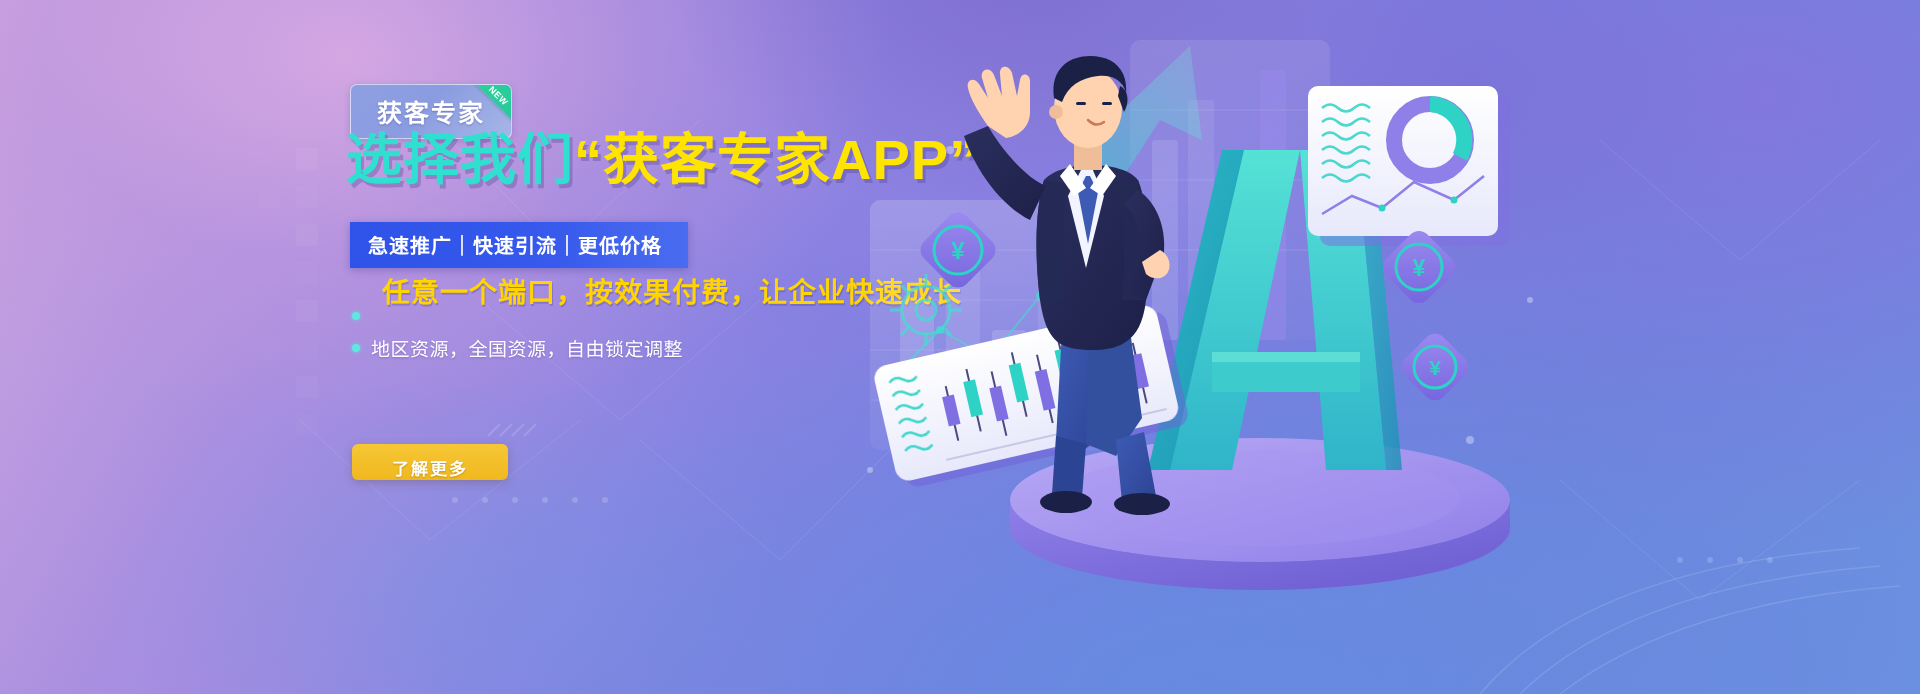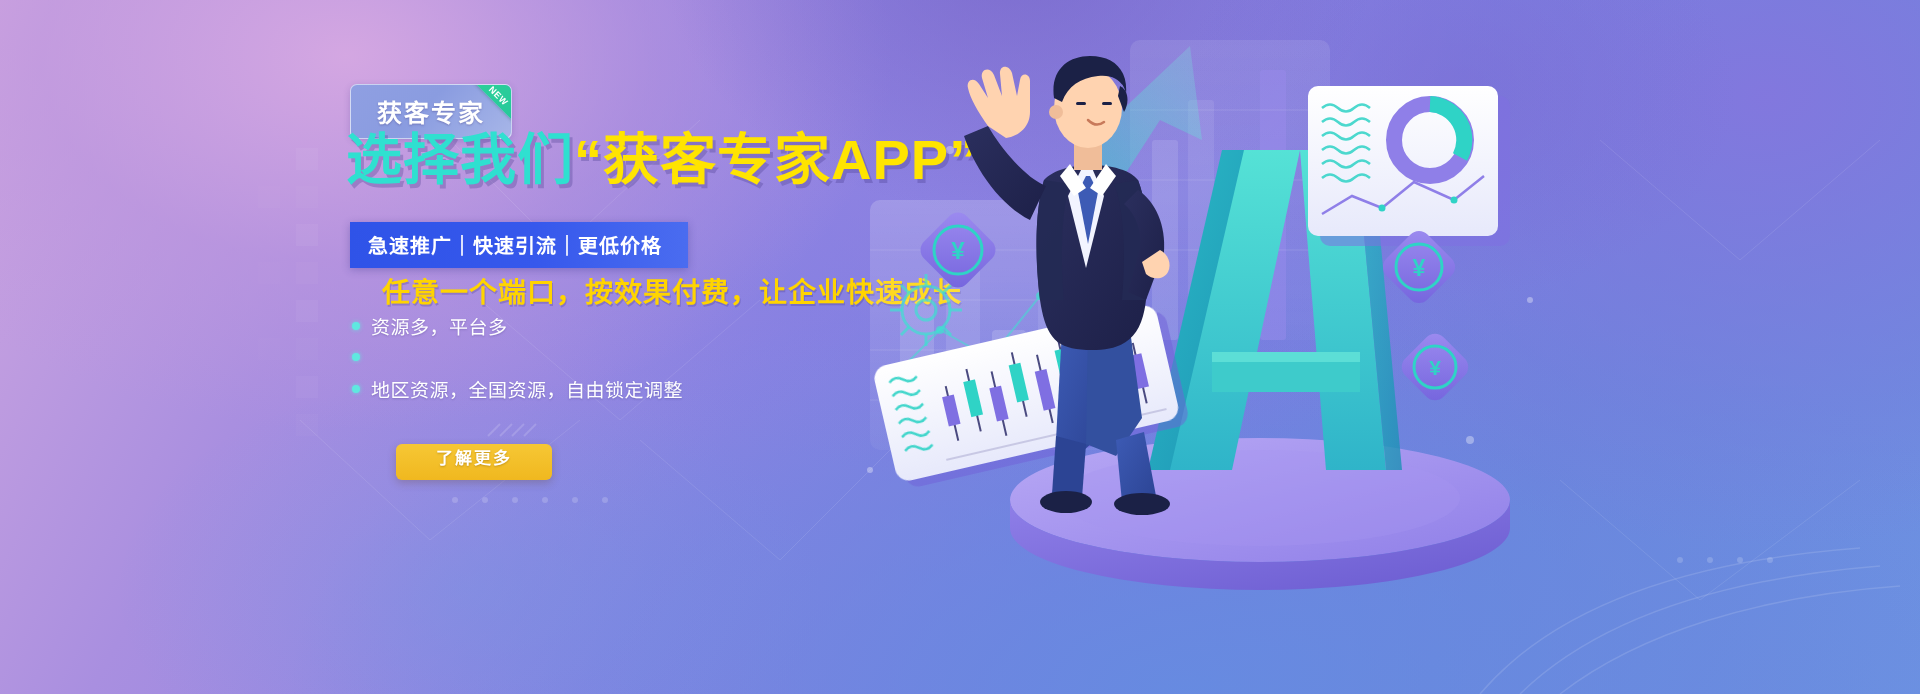--- a/index.html
+++ b/index.html
@@ -115,24 +115,23 @@
   .bullet-text {
     font-size:19px; color:#ffffff; letter-spacing:.5px;
     text-shadow:0 1px 2px rgba(60,50,120,0.30);
   }
 
   
   .cta {
     position:absolute; left:2px; top:444px;
     width:156px; height:36px; border-radius:6px;
     background:linear-gradient(180deg,#f6c735 0%, #f0b81f 100%);
-    display:flex; align-items:flex-start; justify-content:center;
+    display:flex; align-items:flex-end; justify-content:center;
     cursor:pointer; box-shadow:0 3px 9px rgba(90,60,20,0.25);
     border:none;
-    margin-left:44px;
   }
   .cta-text {
     font-size:17px; font-weight:bold; color:#ffffff; letter-spacing:2px;
     text-shadow:0 1px 2px rgba(140,95,10,0.45);
   }
 
   
   .illus { position:absolute; left:830px; top:0; width:1090px; height:694px; }
 </style>
 </head>
@@ -231,24 +230,20 @@
       <span class="h-cyan">选择我们</span><span class="h-yellow">“获客专家APP”</span>
     </div>
 
     <div class="featurebar">
       <span class="featurebar-text">急速推广｜快速引流｜更低价格</span>
     </div>
 
     <div class="tagline">任意一个端口，按效果付费，让企业快速成长</div>
 
     <div class="bullets">
-      <div class="bullet">
-        <span class="bullet-dot"></span>
-        <span class="bullet-text">资源多，平台多</span>
-      </div>
       <div class="bullet">
         <span class="bullet-dot"></span>
       </div>
       <div class="bullet">
         <span class="bullet-dot"></span>
         <span class="bullet-text">地区资源，全国资源，自由锁定调整</span>
       </div>
     </div>
 
     <button class="cta">

